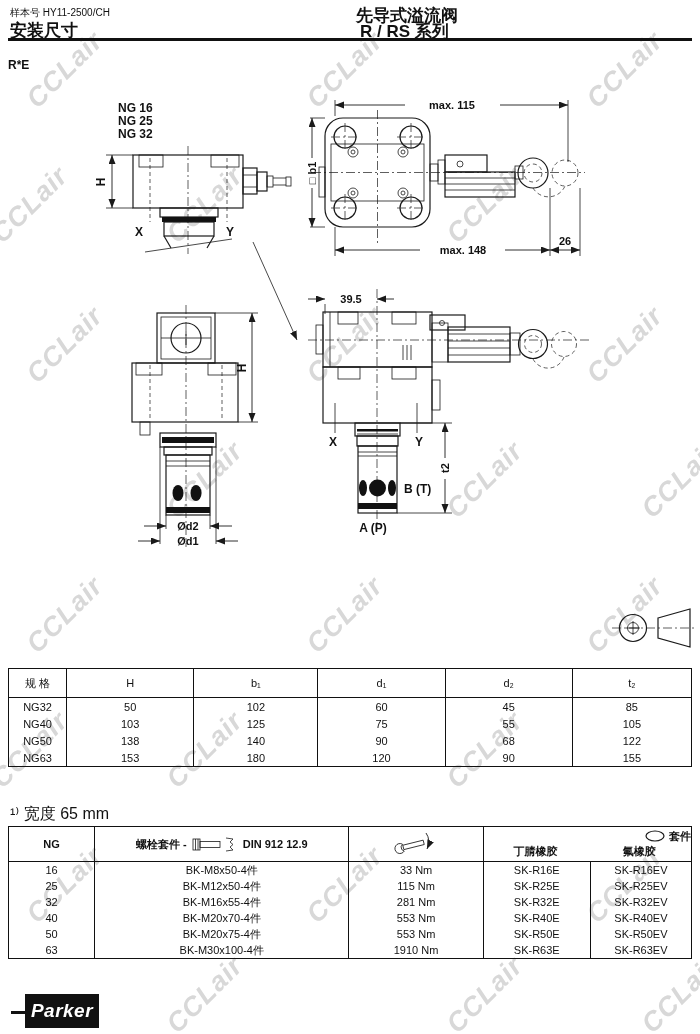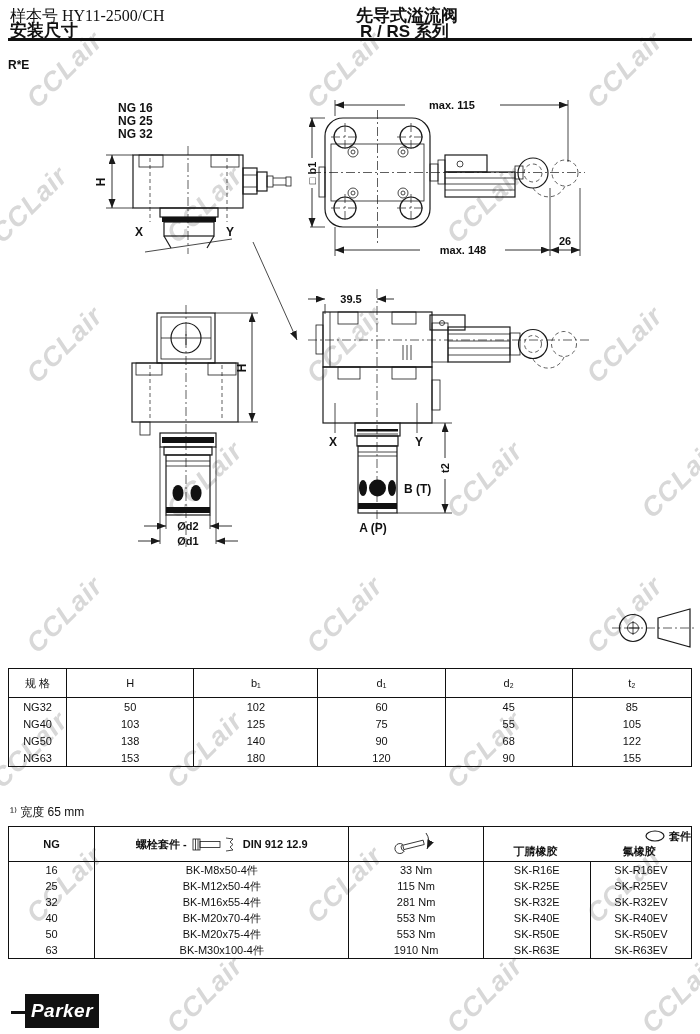--- a/index.html
+++ b/index.html
@@ -6,21 +6,21 @@
   #page{position:relative;width:700px;height:1034px;background:#fff;overflow:hidden;
         font-family:"Liberation Sans","DejaVu Sans",sans-serif;color:#111;}
   .abs{position:absolute;}
   
   #watermark-layer{position:absolute;inset:0;z-index:0;}
   .wm{position:absolute;transform:translate(-50%,-50%) rotate(-45deg);
       font:italic bold 27px "Liberation Sans","DejaVu Sans",sans-serif;
       color:#d8d8d8;letter-spacing:1px;white-space:nowrap;}
   #content{position:absolute;inset:0;z-index:1;}
   
-  .h-small{font-size:16px;font-family:Liberation Serif, serif;}
+  .h-small{font-size:10px;}
   .h-bold{font-size:17px;font-weight:bold;}
   #rule{position:absolute;left:8px;right:8px;top:38px;height:3px;background:#111;}
   #section-code{position:absolute;left:8px;top:58px;font-size:12px;font-weight:bold;}
   
   svg{overflow:visible;}
   .ln{stroke:#1a1a1a;stroke-width:1.2;fill:none;}
   .thin{stroke:#1a1a1a;stroke-width:0.8;fill:none;}
   .dim{stroke:#1a1a1a;stroke-width:0.9;fill:none;}
   .cl{stroke:#1a1a1a;stroke-width:0.7;fill:none;stroke-dasharray:9 3 2 3;}
   .dsh{stroke:#1a1a1a;stroke-width:0.7;fill:none;stroke-dasharray:4 3;}
@@ -37,21 +37,21 @@
   #table1{border:1.6px solid #111;}
   #table2{border:1.6px solid #111;}
   #table1 thead th{height:28px;font-weight:normal;border-bottom:1px solid #111;}
   #table1 tbody td{height:17px;}
   #table2 thead th{height:34px;font-weight:bold;border-bottom:1px solid #111;vertical-align:middle;}
   #table2 tbody td{height:16px;}
   .bolt-head{display:flex;align-items:center;justify-content:center;gap:5px;}
   .seal-top{display:flex;align-items:center;justify-content:flex-end;gap:4px;height:16px;}
   .seal-bottom{display:flex;height:16px;}
   .seal-bottom span{flex:1;font-weight:bold;}
-  #footnote{position:absolute;left:10px;top:804px;font-size:12px;}
+  #footnote{position:absolute;left:10px;top:804px;font-size:16px;}
   
   #logo-line{position:absolute;left:11px;top:1011px;width:20px;height:3px;background:#111;}
   #logo-box{position:absolute;left:25px;top:994px;width:74px;height:34px;background:#111;
             display:flex;align-items:center;justify-content:center;}
   #logo-box span{color:#fff;font:italic bold 19px "Liberation Sans","DejaVu Sans",sans-serif;
                  letter-spacing:.5px;}
 </style>
 </head>
 <body>
 

